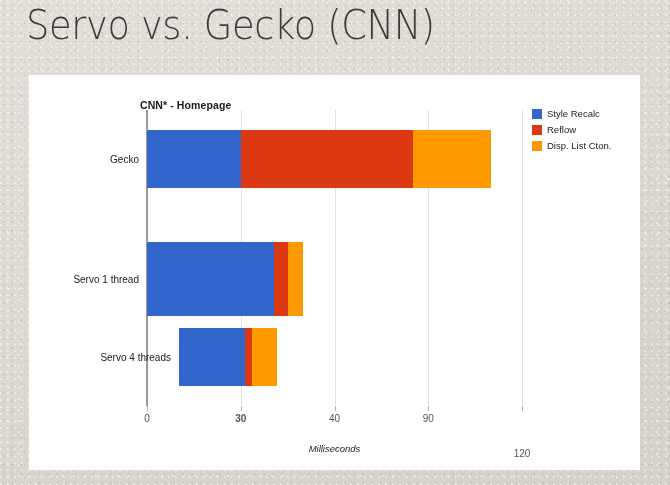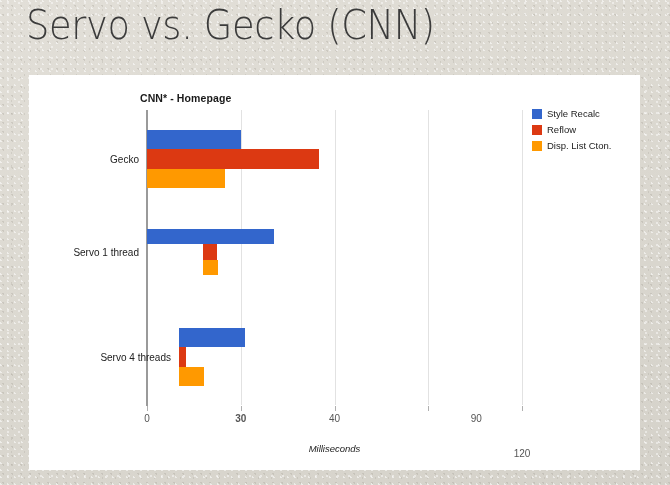--- a/index.html
+++ b/index.html
@@ -46,21 +46,21 @@
     left: 29px;
     top: 75px;
     width: 611px;
     height: 395px;
     background: #ffffff;
   }
 
   #chart-title {
     position: absolute;
     left: 111px;
-    top: 17px;
+    top: 24px;
     font-size: 10.5px;
     font-weight: bold;
     color: #1a1a1a;
     letter-spacing: 0.1px;
   }
 
   
   #plot-area {
     position: absolute;
     left: 118px;       
@@ -83,21 +83,20 @@
     width: 1.5px;
     height: 296px;
     background: #9a9a9a;
   }
 
   .bar-row {
     position: absolute;
     left: 0;
     display: flex;
     align-items: stretch;
-    flex-direction: column;
   }
   .seg {
     height: 100%;
     box-sizing: border-box;
   }
   .seg-style   { background: #3366cc; }
   .seg-reflow  { background: #dc3912; }
   .seg-displ   { background: #ff9900; }
 
   .cat-label {
@@ -184,21 +183,21 @@
         <div class="gridline" style="left: 375px;"></div>
       </div>
 
     <div id="bars">
         <div class="bar-row" style="top: 20px; height: 58px;">
           <div class="cat-label">Gecko</div>
           <div class="seg seg-style" title="Style Recalc: 30" style="width: 93.75px; background: rgb(51, 102, 204);"></div>
           <div class="seg seg-reflow" title="Reflow: 55" style="width: 171.875px; background: rgb(220, 57, 18);"></div>
           <div class="seg seg-displ" title="Disp. List Cton.: 25" style="width: 78.125px; background: rgb(255, 153, 0);"></div>
         </div>
-        <div class="bar-row" style="top: 119px; height: 46px; align-items: center;">
+        <div class="bar-row" style="top: 132px; height: 74px; align-items: center;">
           <div class="cat-label">Servo 1 thread</div>
           <div class="seg seg-style" title="Style Recalc: 40.6" style="width: 126.875px; background: rgb(51, 102, 204);"></div>
           <div class="seg seg-reflow" title="Reflow: 4.5" style="width: 14.0625px; background: rgb(220, 57, 18);"></div>
           <div class="seg seg-displ" title="Disp. List Cton.: 4.8" style="width: 15px; background: rgb(255, 153, 0);"></div>
         </div>
         <div class="bar-row" style="top: 218px; height: 58px; margin-left: 32px;">
           <div class="cat-label">Servo 4 threads</div>
           <div class="seg seg-style" title="Style Recalc: 21" style="width: 65.625px; background: rgb(51, 102, 204);"></div>
           <div class="seg seg-reflow" title="Reflow: 2.2" style="width: 6.875px; background: rgb(220, 57, 18);"></div>
           <div class="seg seg-displ" title="Disp. List Cton.: 8" style="width: 25px; background: rgb(255, 153, 0);"></div>
@@ -207,21 +206,21 @@
   </div>
 
   <div id="x-axis">
       <div class="tick-mark" style="left: 118px;"></div>
       <div class="tick-label" style="left: 118px;">0</div>
       <div class="tick-mark" style="left: 211.75px;"></div>
       <div class="tick-label" style="left: 211.75px; font-weight: bold;">30</div>
       <div class="tick-mark" style="left: 305.5px;"></div>
       <div class="tick-label" style="left: 305.5px;">40</div>
       <div class="tick-mark" style="left: 399.25px;"></div>
-      <div class="tick-label" style="left: 399.25px; margin-left: 48px;">90</div>
+      <div class="tick-label" style="left: 399.25px;">90</div>
       <div class="tick-mark" style="left: 493px;"></div>
       <div class="tick-label" style="left: 493px; margin-top: 35px;">120</div>
     </div>
 
   <div id="x-axis-title">Milliseconds</div>
 
   <div id="legend">
       <div class="legend-item">
         <span class="legend-swatch" style="background: rgb(51, 102, 204);"></span>
         <span class="legend-text">Style Recalc</span>

